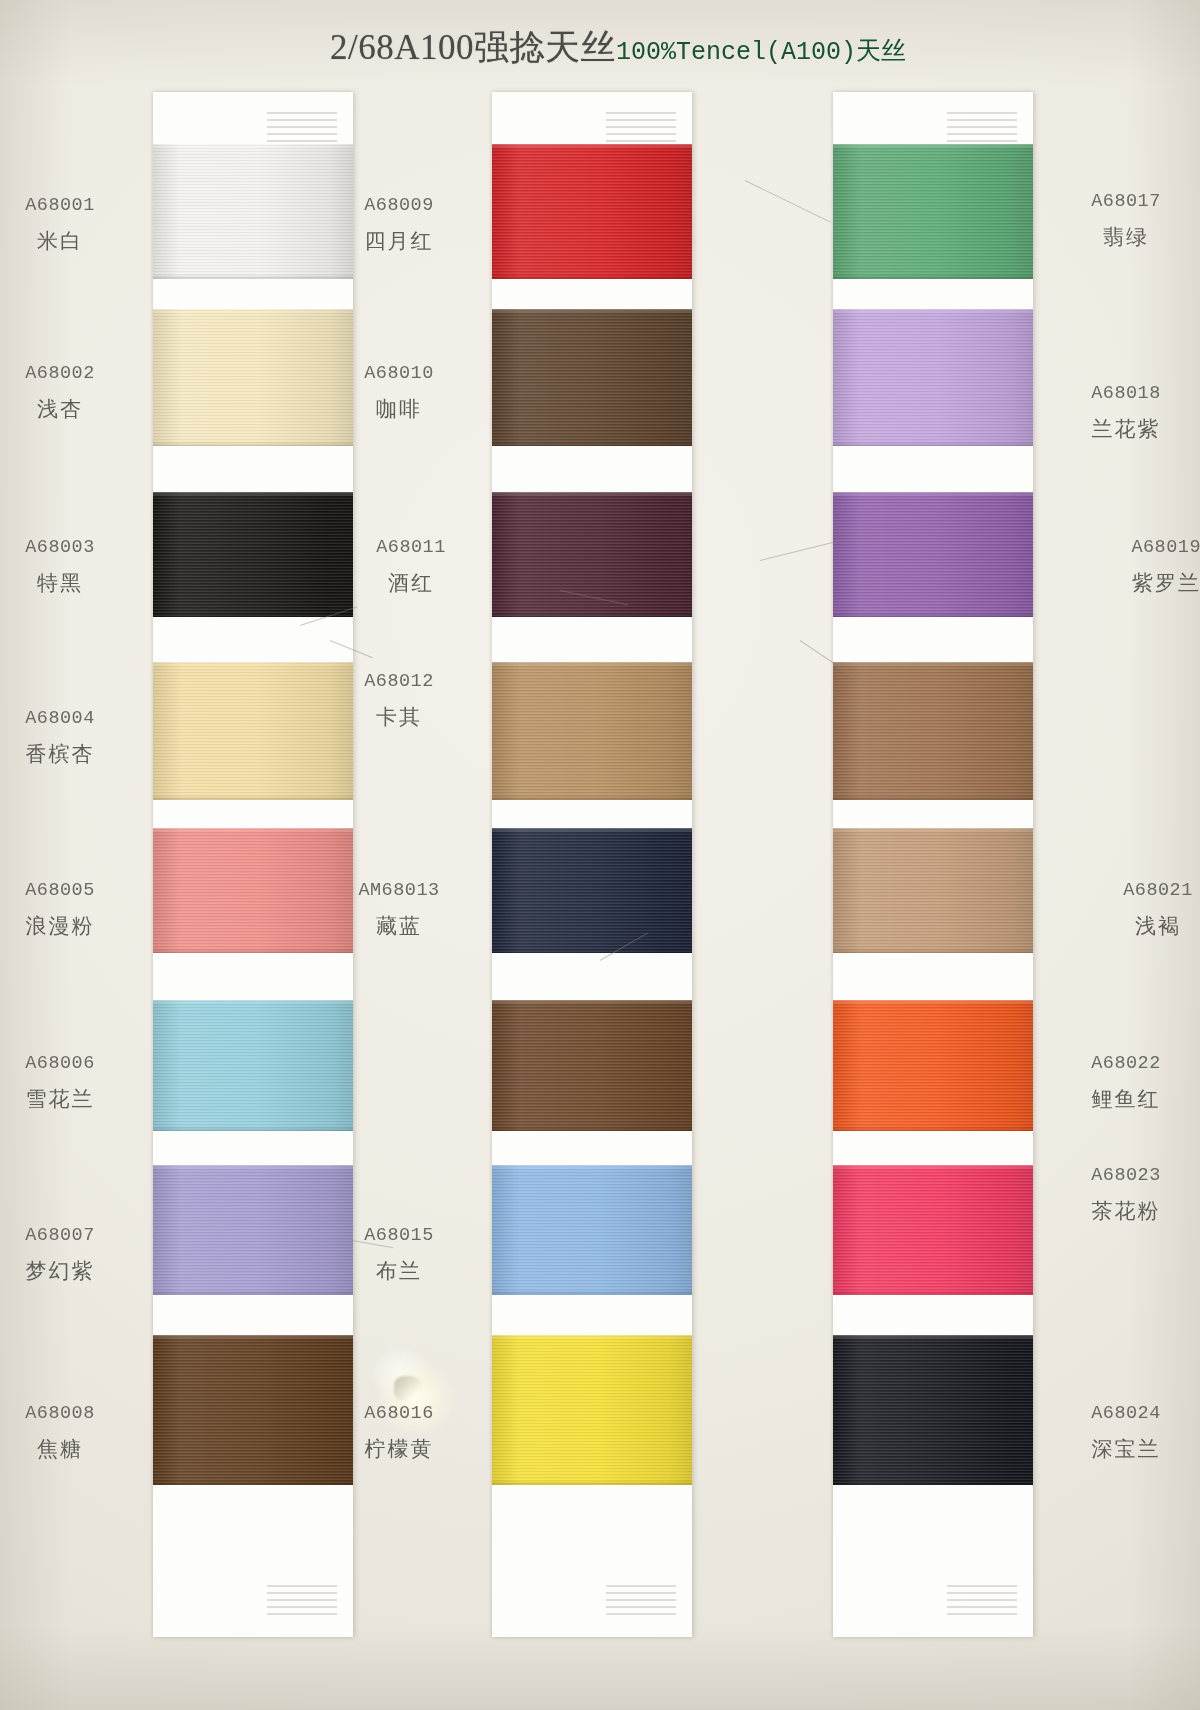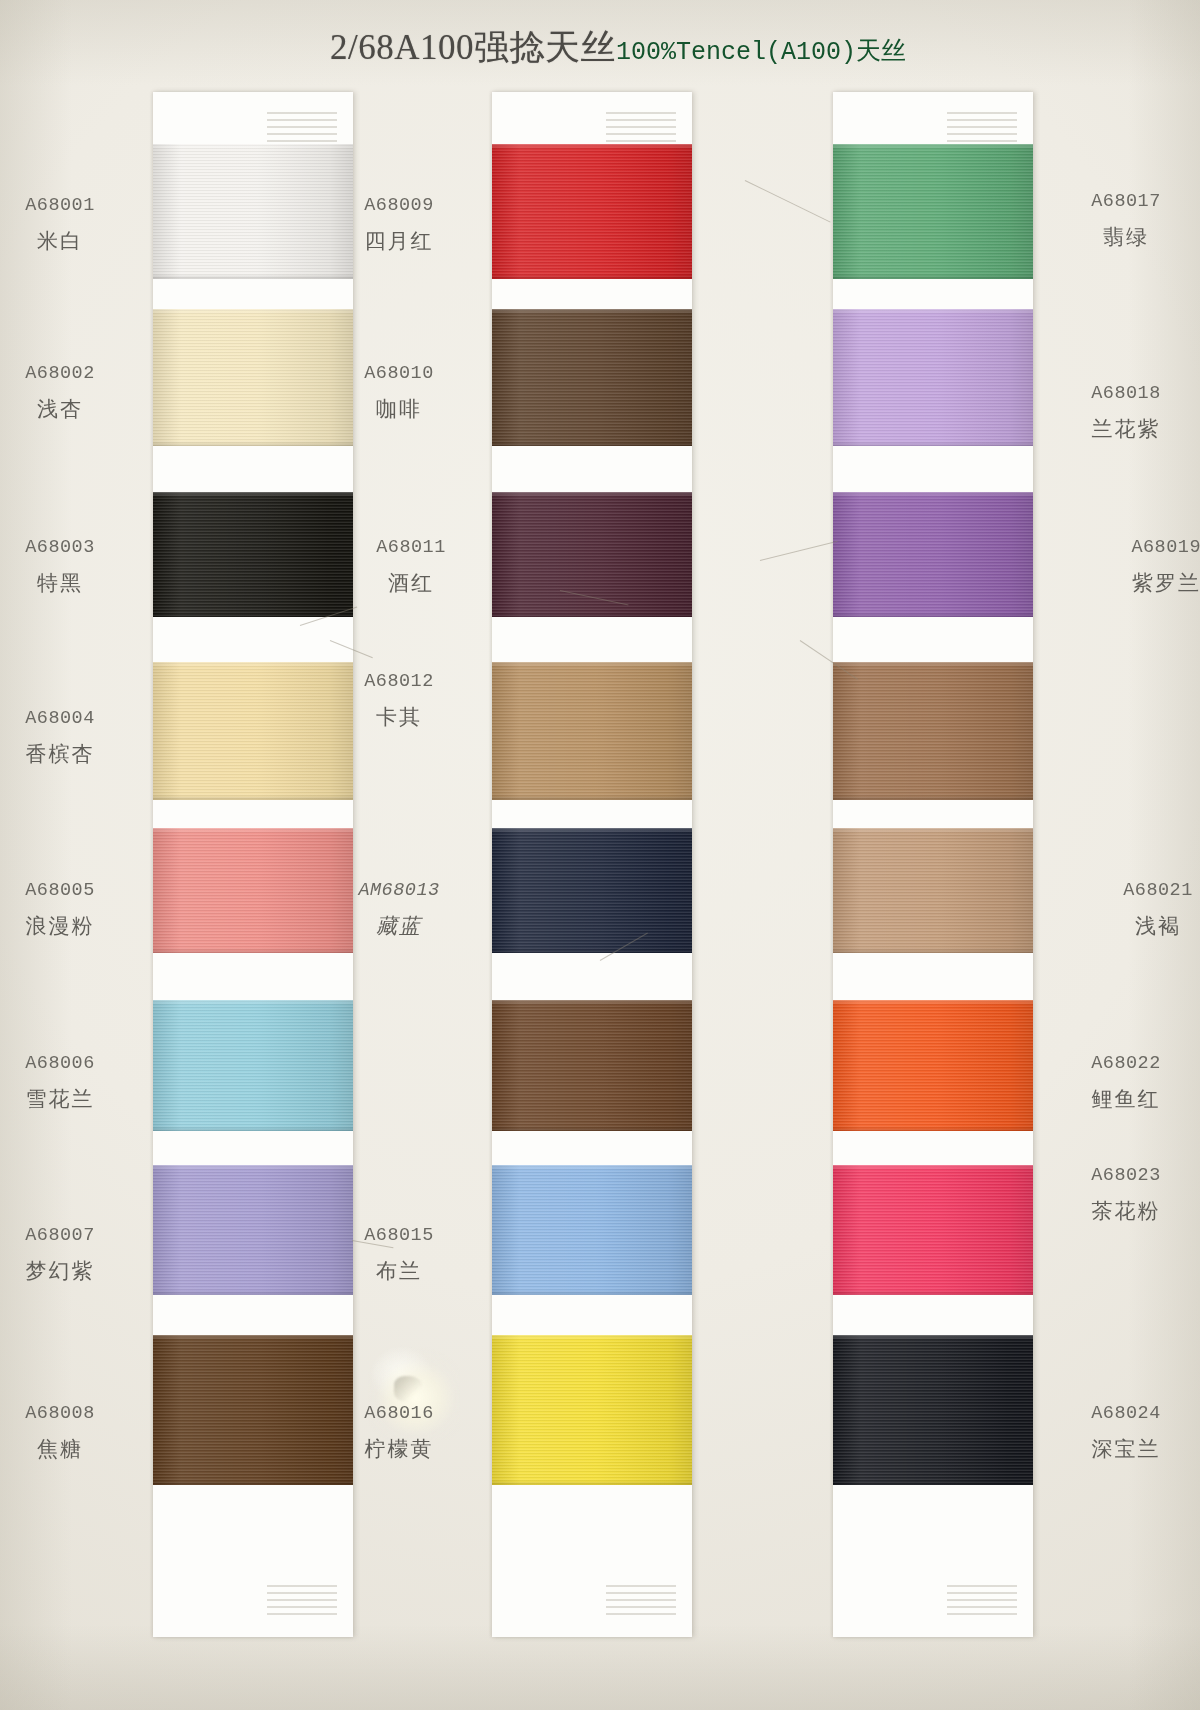--- a/index.html
+++ b/index.html
@@ -330,21 +330,21 @@
       <span class="name">咖啡</span>
     </div>
     <div class="label left" style="top: 534px; left: 336px; text-align: center;">
       <span class="code">A68011</span>
       <span class="name">酒红</span>
     </div>
     <div class="label left" style="top: 668px; left: 324px;">
       <span class="code">A68012</span>
       <span class="name">卡其</span>
     </div>
-    <div class="label left" style="top: 877px; left: 324px; font-style: italic;">
+    <div class="label left" style="top: 877px; left: 324px;">
       <span class="code">AM68013</span>
       <span class="name">藏蓝</span>
     </div>
     <div class="label left" style="top: 1222px; left: 324px;">
       <span class="code">A68015</span>
       <span class="name">布兰</span>
     </div>
     <div class="label left" style="top: 1400px; left: 324px;">
       <span class="code">A68016</span>
       <span class="name">柠檬黄</span>

